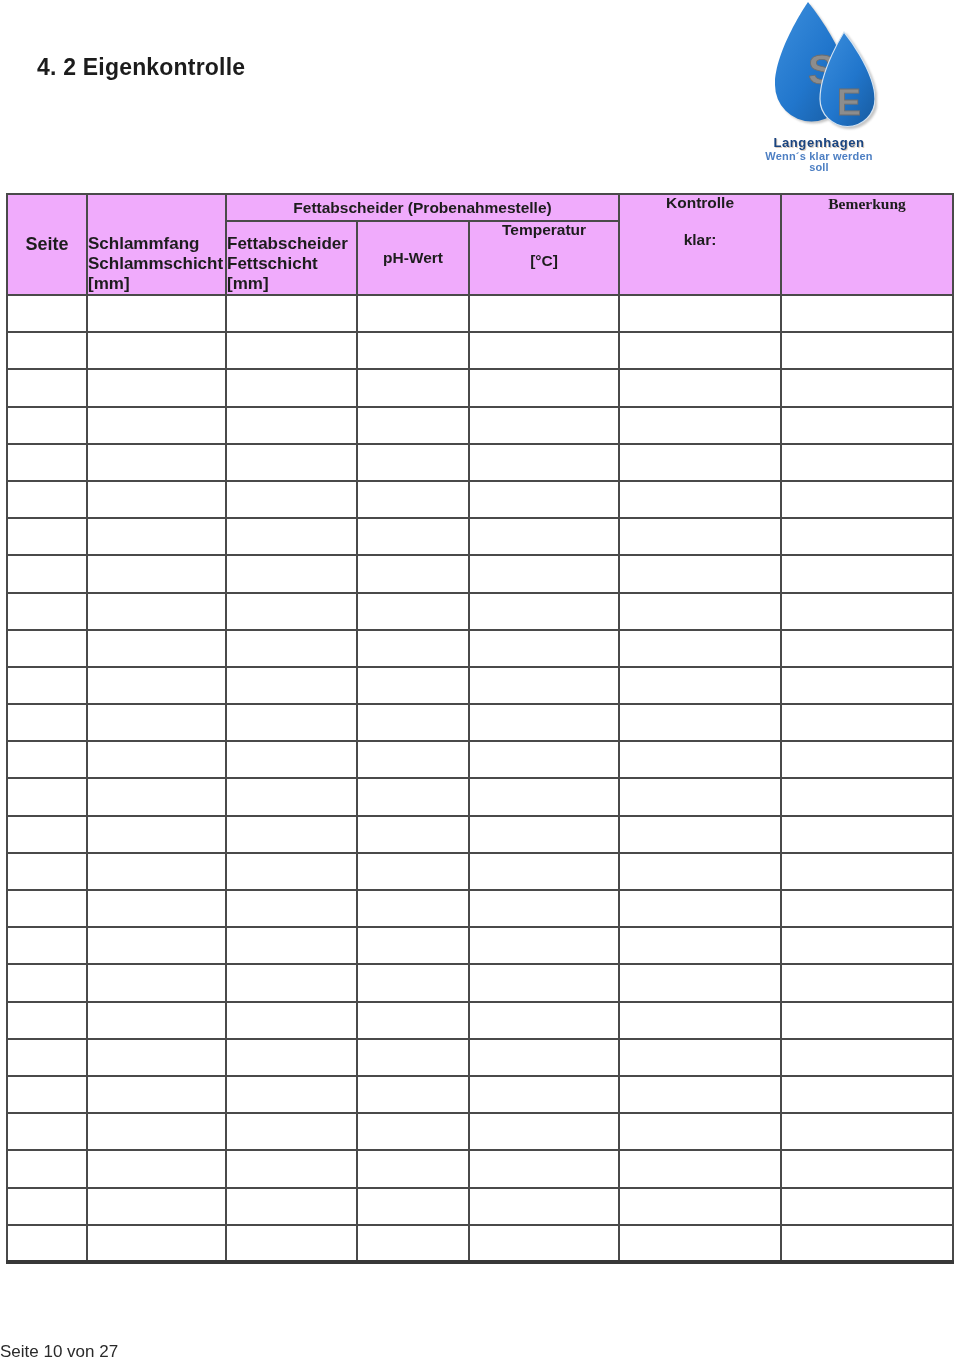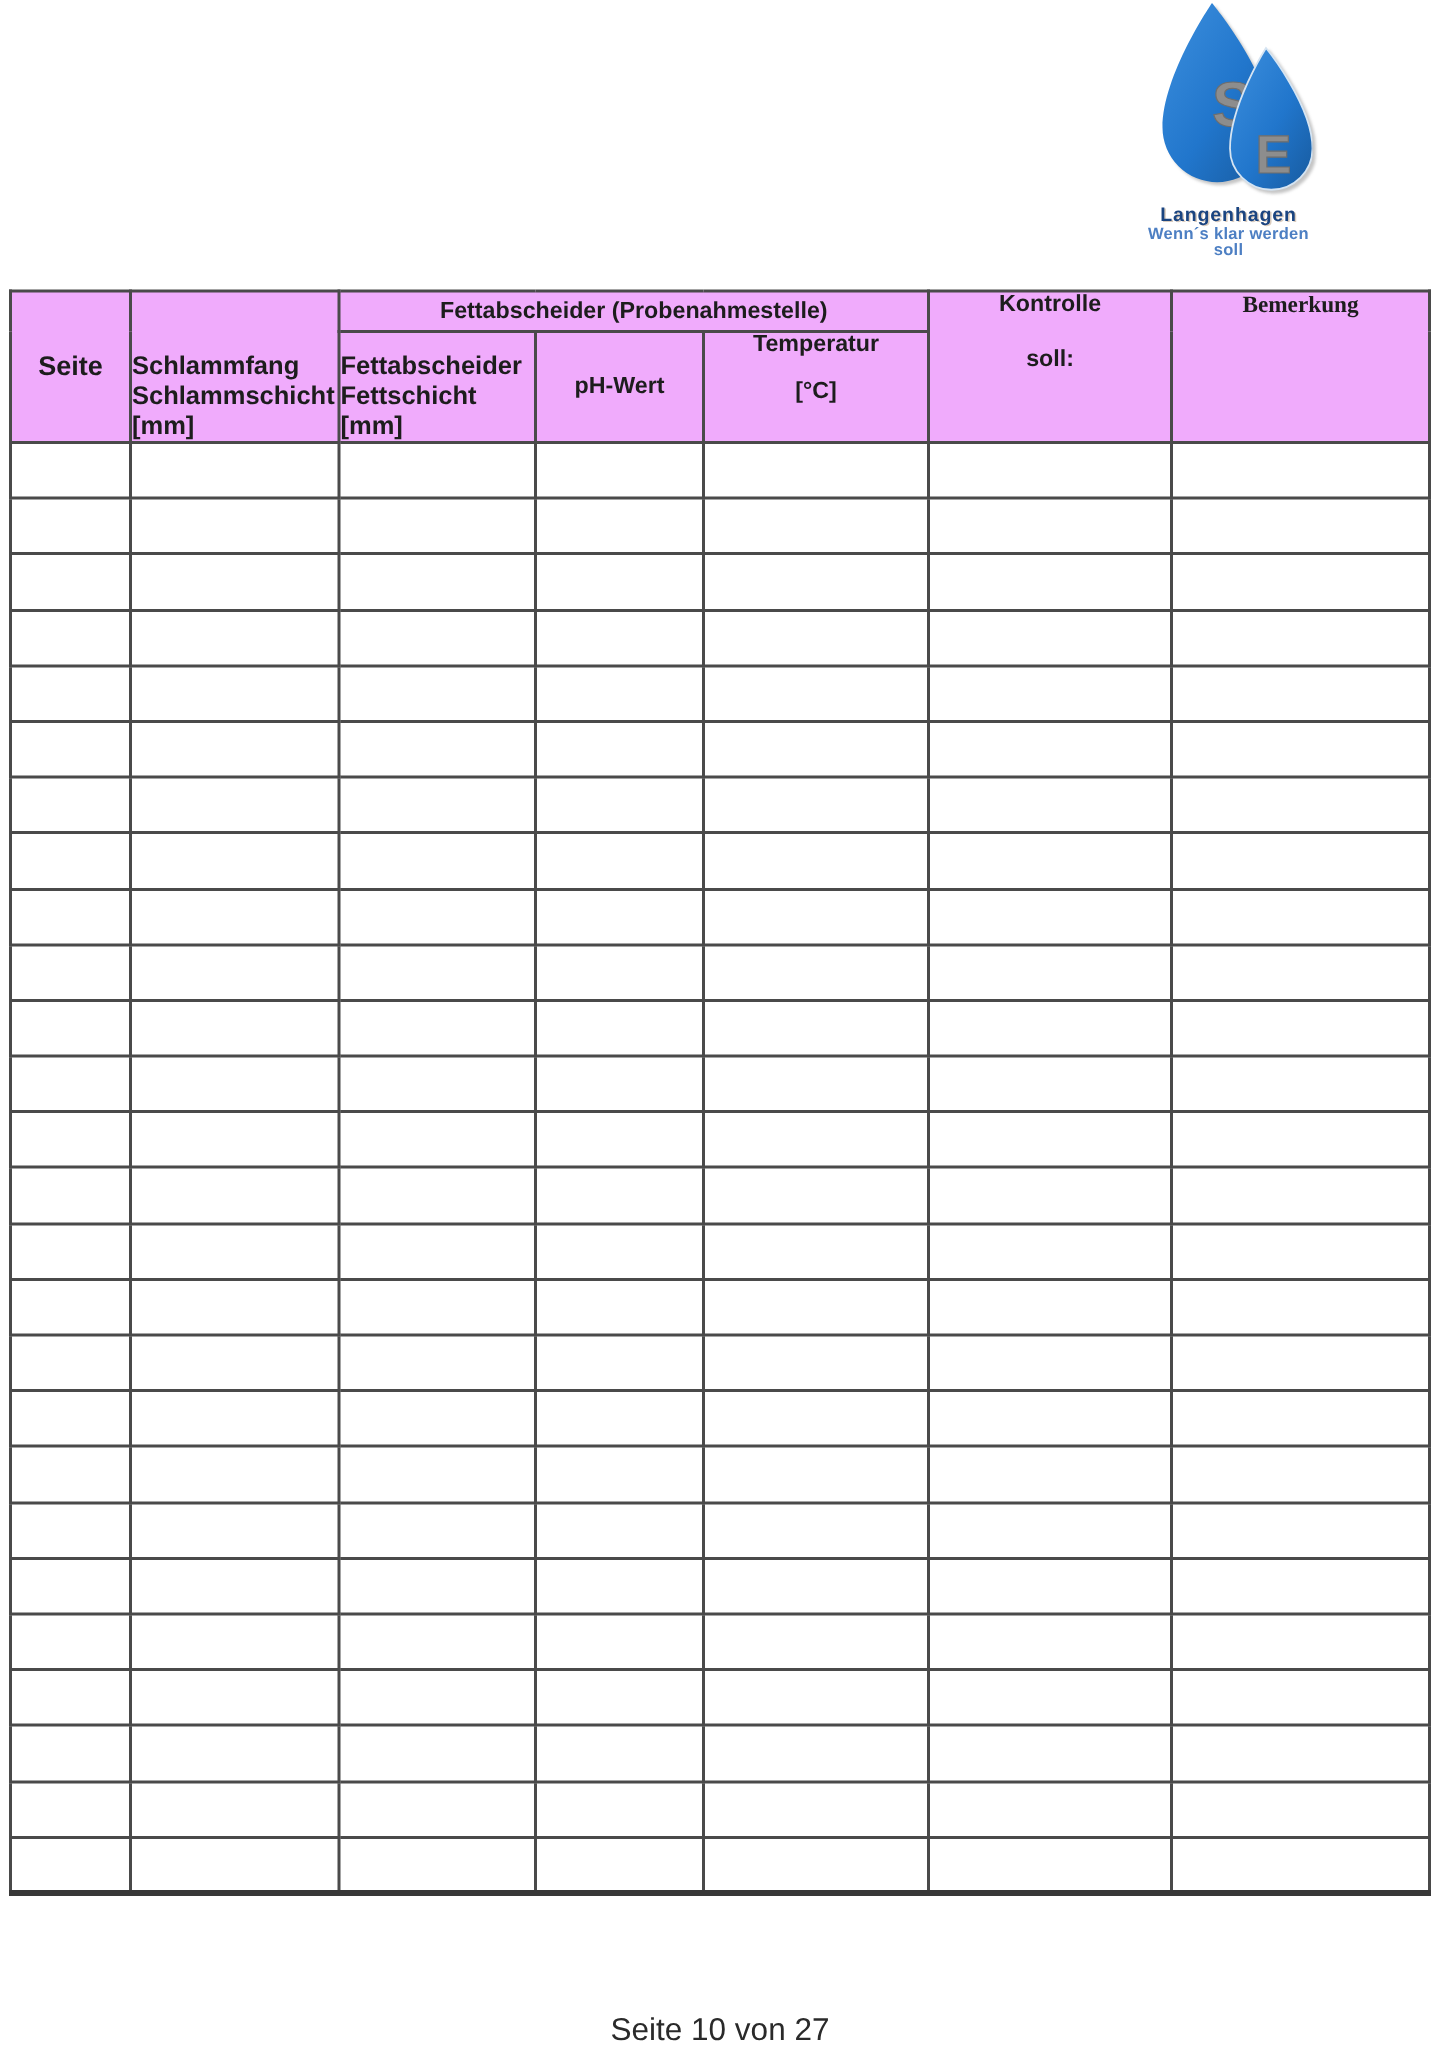--- a/index.html
+++ b/index.html
@@ -93,30 +93,30 @@
   .th-bemerkung { font-size: 15.5px; vertical-align: top; padding-top: 26px; font-family: Liberation Serif, serif; }
   .line { display: block; line-height: 16px; }
   .form-table tbody td { height: 37.2px; background: #ffffff; }
 
   
   .page-footer {
     position: absolute;
     left: 0;
     top: 1342px;
     width: 100%;
-    text-align: center;
-    font-size: 21px;
+    font-size: 17px;
     color: #2a2a2a;
   }
 </style>
 </head>
 <body>
 
 <div class="page">
 
+  <h1 class="doc-title">4. 2 Eigenkontrolle</h1>
 
   <div class="logo">
     <svg width="112" height="132" viewBox="0 0 112 132" xmlns="http://www.w3.org/2000/svg">
       <defs>
         <linearGradient id="dropGrad" x1="0" y1="0" x2="1" y2="1">
           <stop offset="0" stop-color="#3d8fdd"></stop>
           <stop offset="0.55" stop-color="#2176cc"></stop>
           <stop offset="1" stop-color="#175a9e"></stop>
         </linearGradient>
       </defs>
@@ -141,21 +141,21 @@
     </colgroup>
     <thead>
       <tr class="row-group">
         <th rowspan="2" class="th-datum">Seite</th>
         <th rowspan="2" class="th-multiline">Schlammfang
 Schlammschicht
 [mm]</th>
         <th colspan="3" class="th-group">Fettabscheider (Probenahmestelle)</th>
         <th rowspan="2" class="th-kontrolle">
           <span class="line">Kontrolle</span>
-          <span class="line line2">soll:</span>
+          <span class="line line2">klar:</span>
         </th>
         <th rowspan="2" class="th-bemerkung">Bemerkung</th>
       </tr>
       <tr class="row-sub">
         <th class="th-multiline">Fettabscheider
 Fettschicht
 [mm]</th>
         <th class="th-ph">pH-Wert</th>
         <th class="th-temp">
           <span class="line">Temperatur</span>

